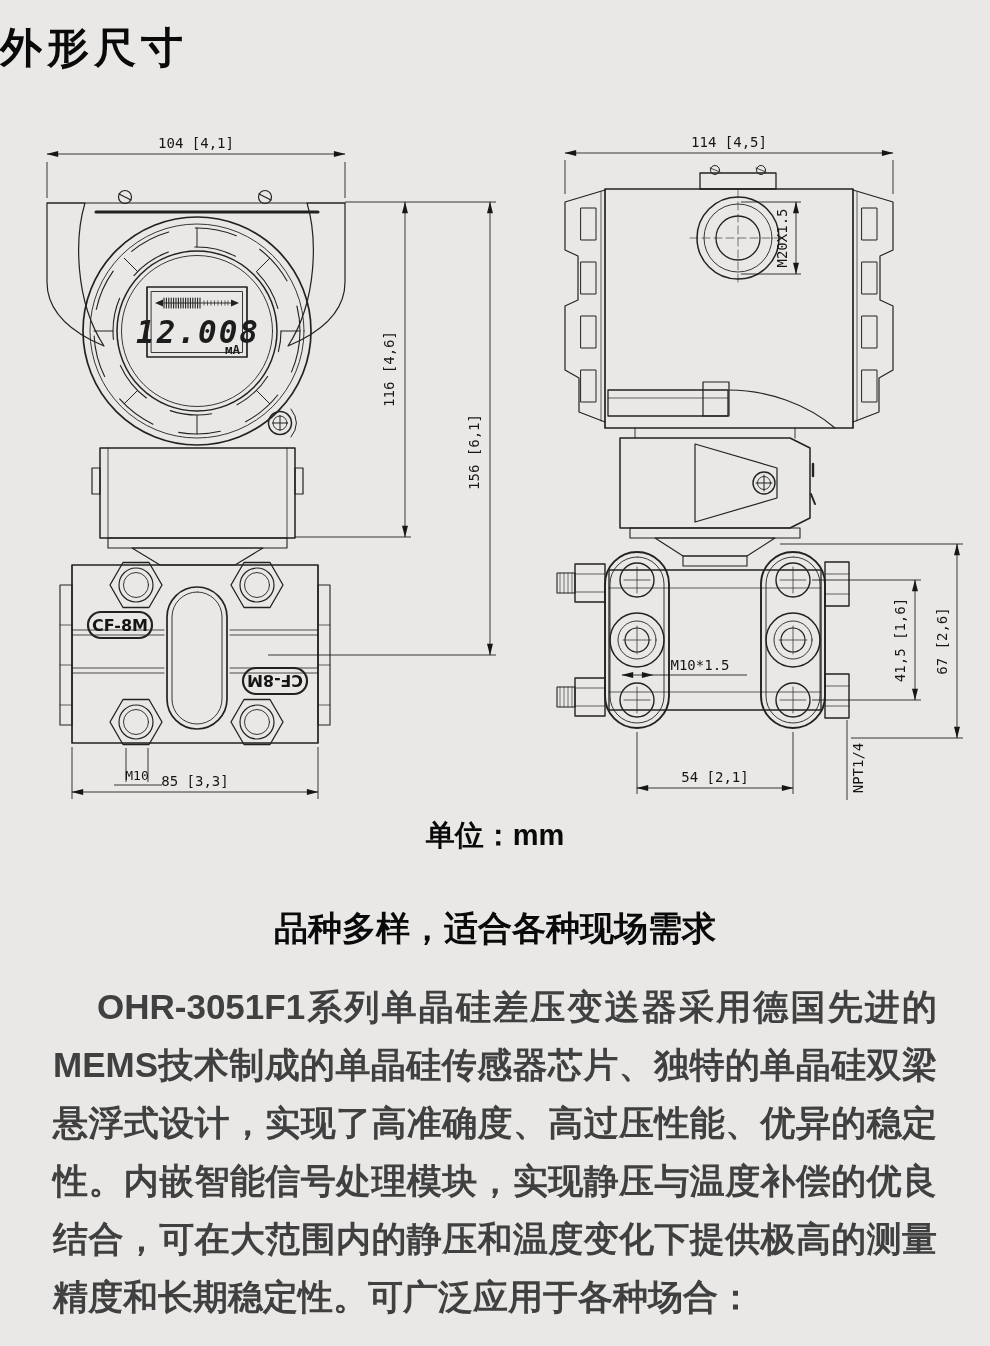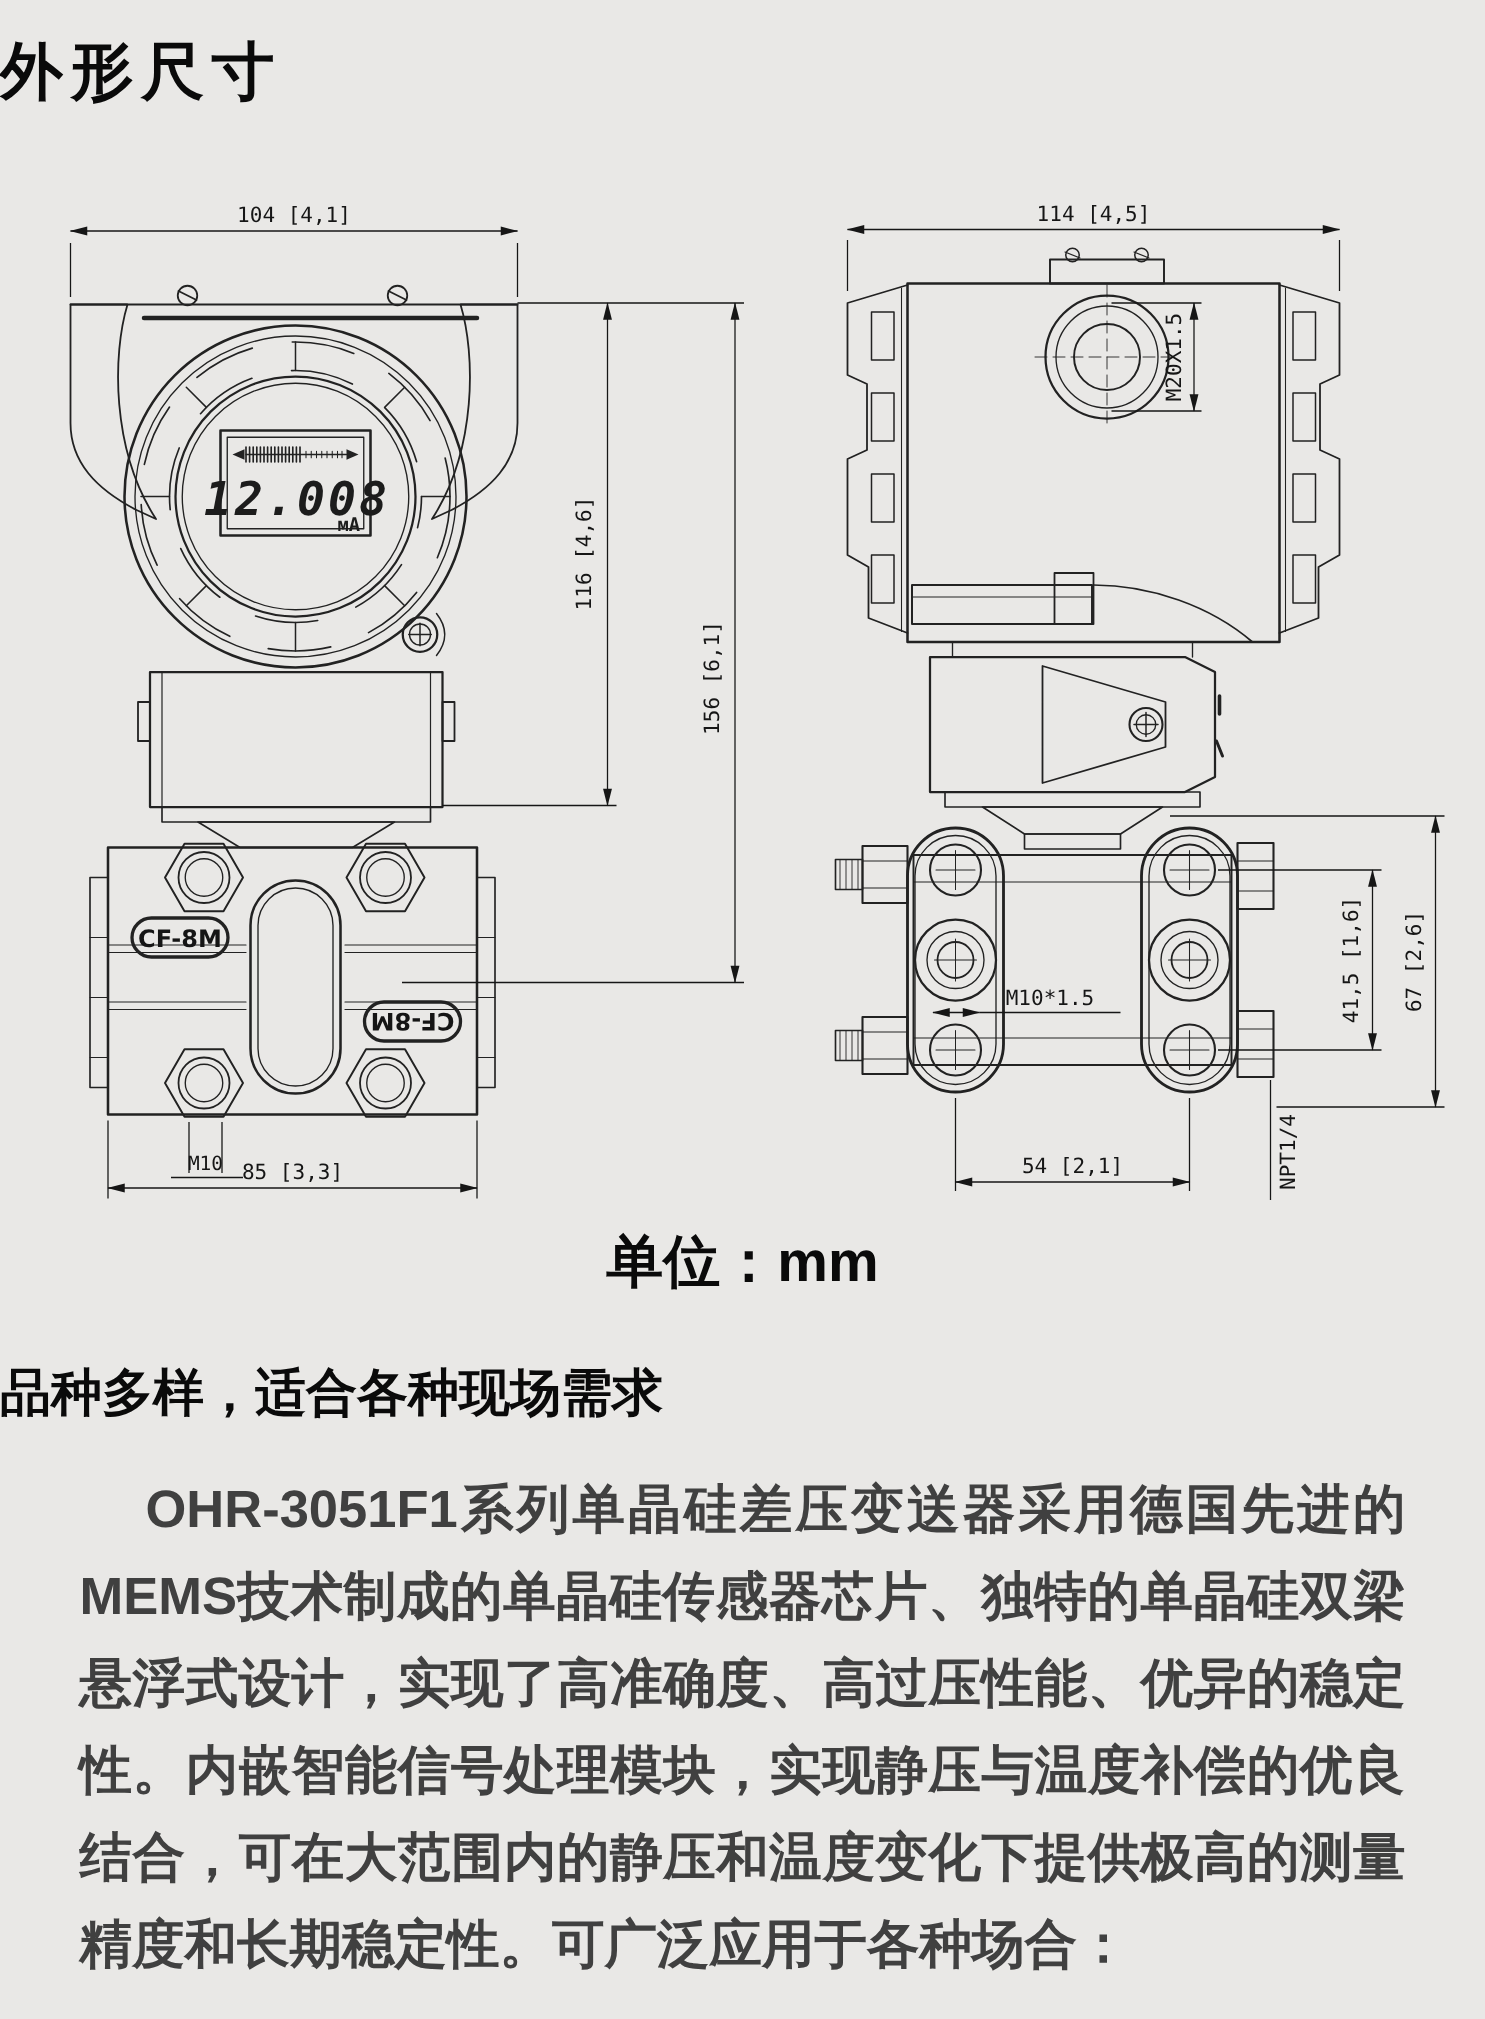--- a/index.html
+++ b/index.html
@@ -4,22 +4,22 @@
 <style>
   html,body{margin:0;padding:0;}
   .page{position:relative;width:990px;height:1346px;background:#e9e8e6;
         font-family:"Liberation Sans",sans-serif;color:#0a0a0a;overflow:hidden;}
   .title{position:absolute;top:20px;left:0;width:100%;margin:0;text-align:left;
          font-size:42px;font-weight:bold;letter-spacing:5px;}
   .drawing{position:absolute;}
   .dw-left{left:28px;top:132px;}
   .dw-right{left:545px;top:132px;}
   .unit{position:absolute;top:816px;left:0;width:100%;text-align:center;
-        font-size:38px;font-weight:bold;}
-  .heading{position:absolute;top:906px;left:0;width:100%;margin:0;
+        font-size:29px;font-weight:bold;}
+  .heading{position:absolute;top:906px;left:0;width:100%;margin:0;text-align:center;
            font-size:34px;font-weight:bold;}
   .para{position:absolute;top:978px;left:53px;width:884px;margin:0;
         font-size:35px;line-height:58px;font-weight:600;text-align:justify;
         text-indent:44px;color:#404040;}
   svg{display:block;}
   .geo{stroke:#222;fill:none;stroke-linecap:round;stroke-linejoin:round;}
   .dim{stroke:#161616;fill:none;}
   .dimtext{fill:#161616;stroke:none;font-family:"DejaVu Sans Mono",monospace;font-size:14px;}
   .dimtext.small{font-size:13px;}
   .lcdtext{fill:#1c1c1c;stroke:none;font-family:"DejaVu Sans Mono",monospace;

